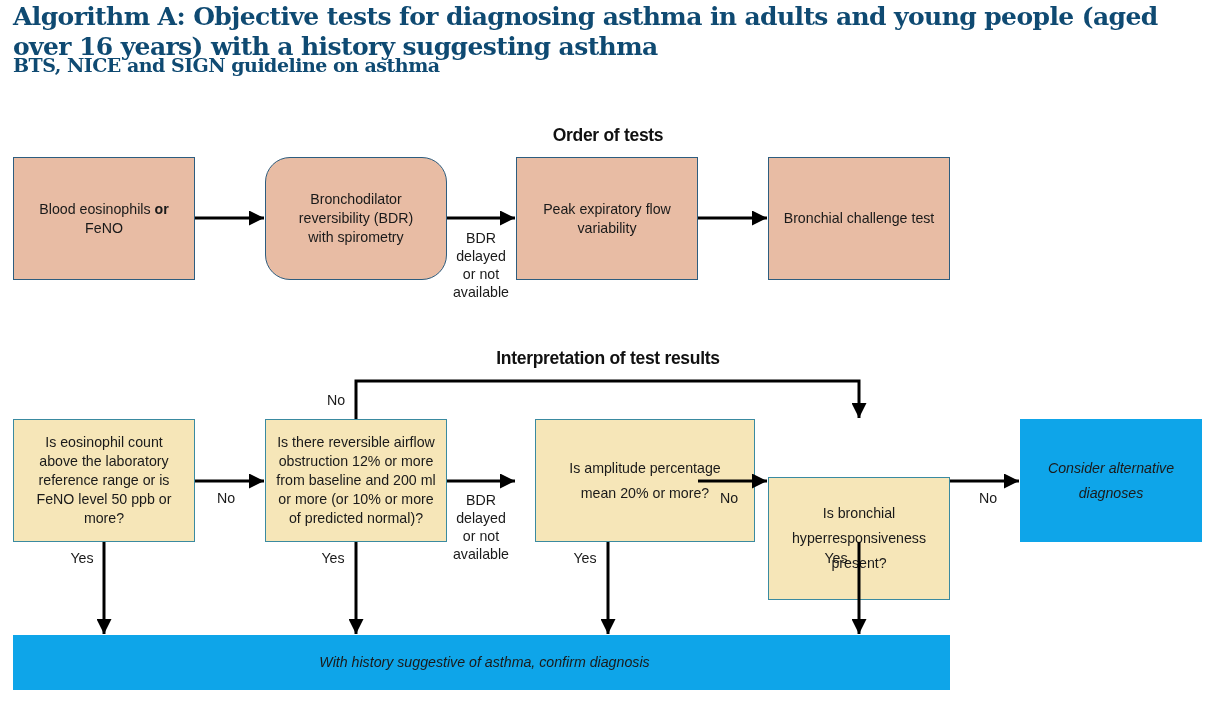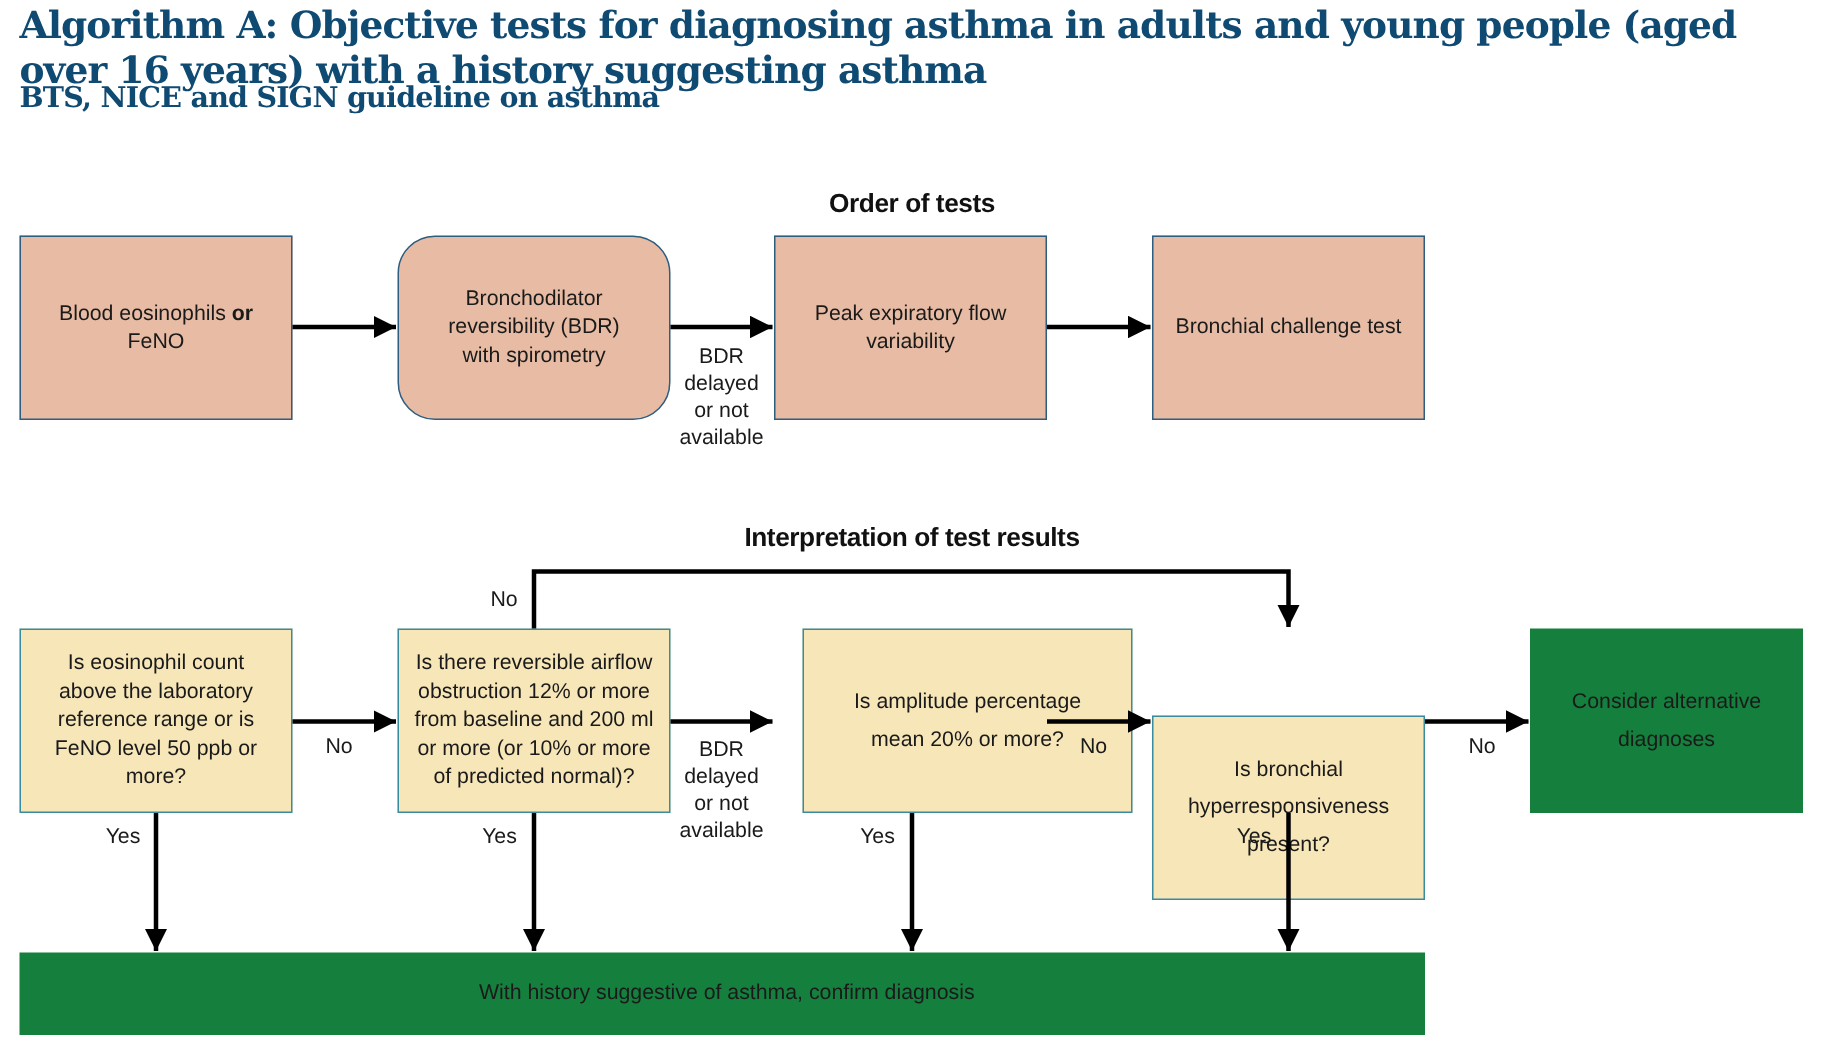--- a/index.html
+++ b/index.html
@@ -3,21 +3,21 @@
 <meta charset="utf-8">
 <style>
   html, body { margin: 0; padding: 0; background: #ffffff; }
   body { width: 1220px; height: 708px; position: relative; overflow: hidden; font-family: "Liberation Sans", "DejaVu Sans", sans-serif; }
   .title { position: absolute; left: 13px; top: 2px; width: 1200px; font-family: "DejaVu Serif", "Liberation Serif", serif; font-weight: bold; color: #0f4a72; font-size: 25px; line-height: 30px; letter-spacing: -0.6px; }
   .subtitle { position: absolute; left: 13px; top: 54px; font-family: "DejaVu Serif", "Liberation Serif", serif; font-weight: bold; color: #0f4a72; font-size: 19px; letter-spacing: -0.5px; }
   .section-heading { position: absolute; font-family: Liberation Sans, sans-serif; font-weight: bold; color: #111; font-size: 17.5px; letter-spacing: -0.3px; text-align: center; margin-top: 24px; }
   .box { position: absolute; box-sizing: border-box; display: flex; align-items: center; justify-content: center; text-align: center; font-size: 14.2px; line-height: 19px; color: #1a1a1a; padding: 4px 6px; }
   .box.order { background: #e8bca4; border: 1.5px solid #2d5d7f; }
   .box.question { background: #f6e6b8; border: 1.5px solid #3a8aa0; }
-  .box.outcome { background: #15803d; border: none; }
+  .box.outcome { background: #0ea5e9; border: none; font-style: italic; }
   .lbl { position: absolute; font-size: 14.2px; line-height: 18px; color: #1a1a1a; text-align: center; }
   svg.arrows { position: absolute; left: 0; top: 0; }
 </style>
 </head>
 <body>
 
 <div class="title">Algorithm A: Objective tests for diagnosing asthma in adults and young people (aged over 16 years) with a history suggesting asthma</div>
 <div class="subtitle">BTS, NICE and SIGN guideline on asthma</div>
 
 <div class="section-heading" style="left:408px; top:101px; width:400px;">Order of tests</div>

